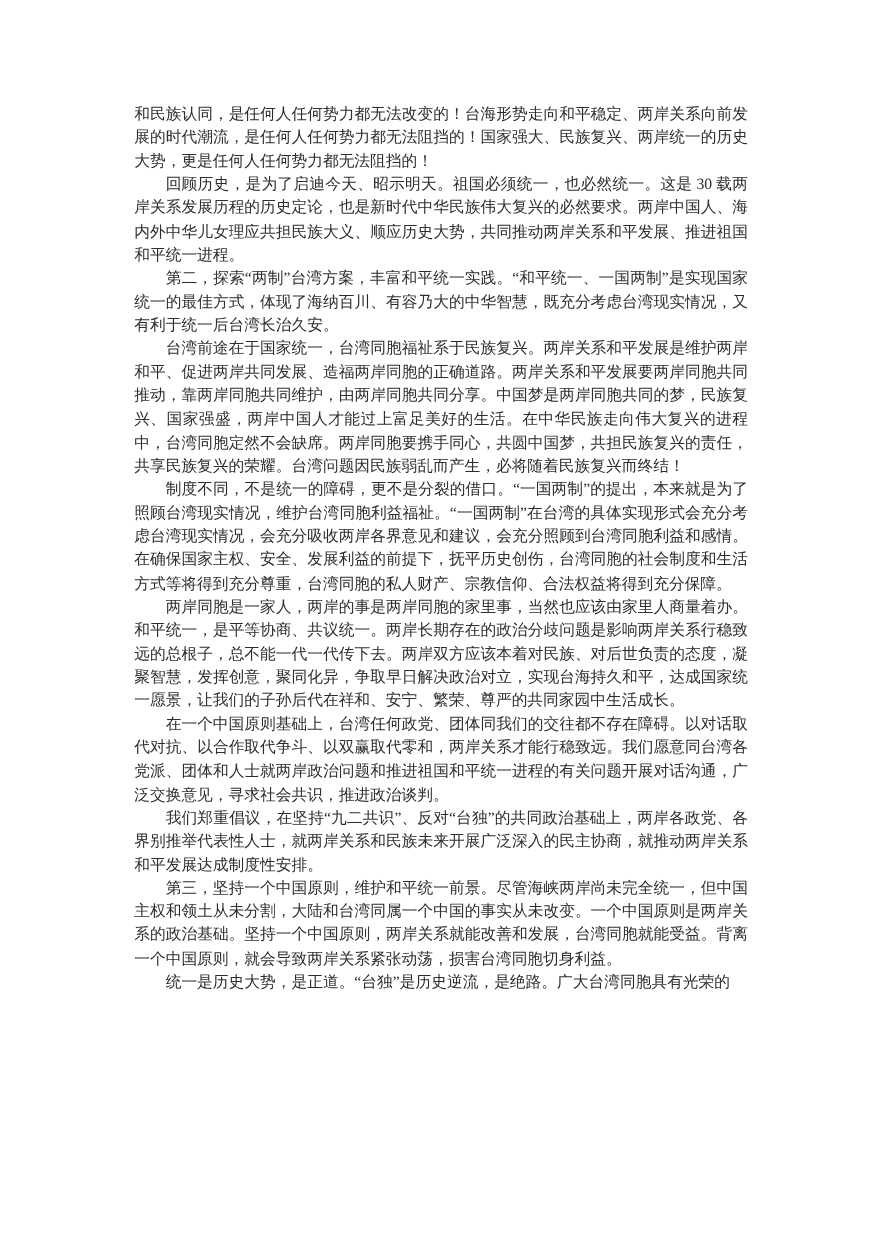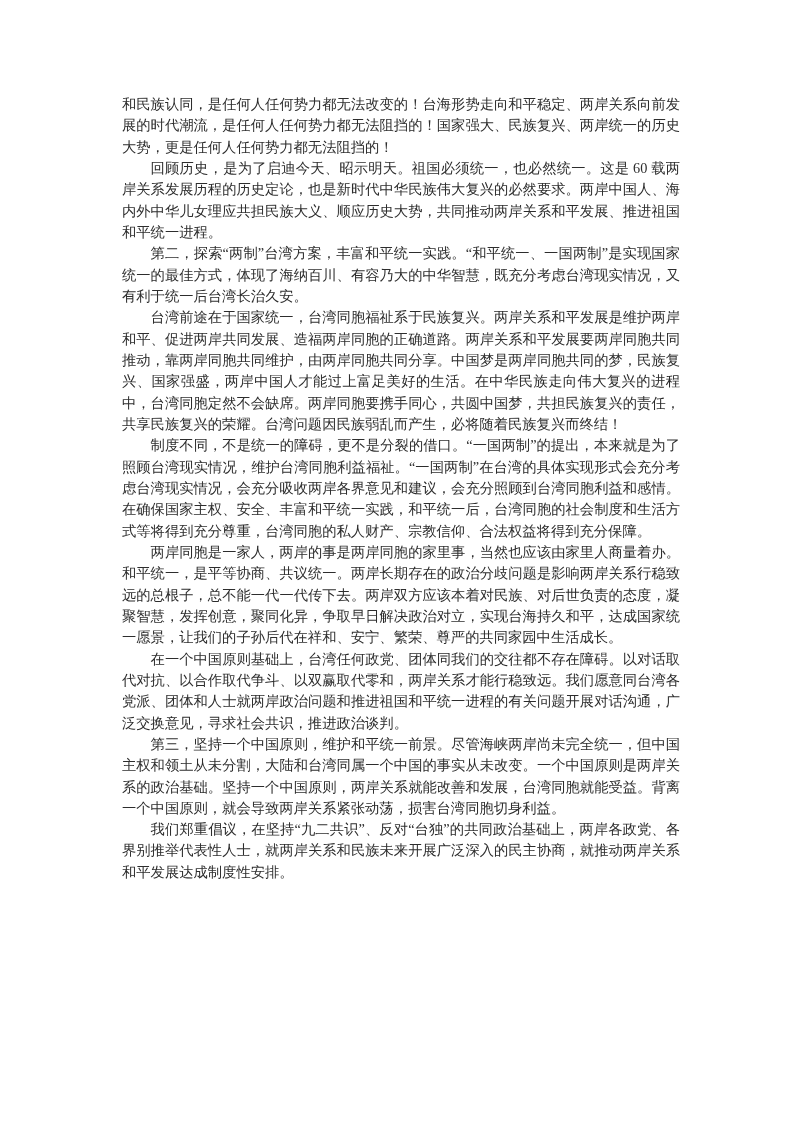--- a/index.html
+++ b/index.html
@@ -47,23 +47,24 @@
     color: #333333;
     font-family: "Liberation Sans", "DejaVu Sans", sans-serif;
   }
 </style>
 </head>
 <body>
 
 <div class="page">
   <div class="content">
     <p class="continuation">和民族认同，是任何人任何势力都无法改变的！台海形势走向和平稳定、两岸关系向前发展的时代潮流，是任何人任何势力都无法阻挡的！国家强大、民族复兴、两岸统一的历史大势，更是任何人任何势力都无法阻挡的！</p>
-    <p>回顾历史，是为了启迪今天、昭示明天。祖国必须统一，也必然统一。这是 60 载两岸关系发展历程的历史定论，也是新时代中华民族伟大复兴的必然要求。两岸中国人、海内外中华儿女理应共担民族大义、顺应历史大势，共同推动两岸关系和平发展、推进祖国和平统一进程。</p>
+    <p>回顾历史，是为了启迪今天、昭示明天。祖国必须统一，也必然统一。这是 30 载两岸关系发展历程的历史定论，也是新时代中华民族伟大复兴的必然要求。两岸中国人、海内外中华儿女理应共担民族大义、顺应历史大势，共同推动两岸关系和平发展、推进祖国和平统一进程。</p>
     <p>第二，探索“两制”台湾方案，丰富和平统一实践。“和平统一、一国两制”是实现国家统一的最佳方式，体现了海纳百川、有容乃大的中华智慧，既充分考虑台湾现实情况，又有利于统一后台湾长治久安。</p>
     <p>台湾前途在于国家统一，台湾同胞福祉系于民族复兴。两岸关系和平发展是维护两岸和平、促进两岸共同发展、造福两岸同胞的正确道路。两岸关系和平发展要两岸同胞共同推动，靠两岸同胞共同维护，由两岸同胞共同分享。中国梦是两岸同胞共同的梦，民族复兴、国家强盛，两岸中国人才能过上富足美好的生活。在中华民族走向伟大复兴的进程中，台湾同胞定然不会缺席。两岸同胞要携手同心，共圆中国梦，共担民族复兴的责任，共享民族复兴的荣耀。台湾问题因民族弱乱而产生，必将随着民族复兴而终结！</p>
-    <p>制度不同，不是统一的障碍，更不是分裂的借口。“一国两制”的提出，本来就是为了照顾台湾现实情况，维护台湾同胞利益福祉。“一国两制”在台湾的具体实现形式会充分考虑台湾现实情况，会充分吸收两岸各界意见和建议，会充分照顾到台湾同胞利益和感情。在确保国家主权、安全、丰富和平统一实践，和平统一后，台湾同胞的社会制度和生活方式等将得到充分尊重，台湾同胞的私人财产、宗教信仰、合法权益将得到充分保障。</p>
+    <p>制度不同，不是统一的障碍，更不是分裂的借口。“一国两制”的提出，本来就是为了照顾台湾现实情况，维护台湾同胞利益福祉。“一国两制”在台湾的具体实现形式会充分考虑台湾现实情况，会充分吸收两岸各界意见和建议，会充分照顾到台湾同胞利益和感情。在确保国家主权、安全、发展利益的前提下，抚平历史创伤，台湾同胞的社会制度和生活方式等将得到充分尊重，台湾同胞的私人财产、宗教信仰、合法权益将得到充分保障。</p>
     <p>两岸同胞是一家人，两岸的事是两岸同胞的家里事，当然也应该由家里人商量着办。和平统一，是平等协商、共议统一。两岸长期存在的政治分歧问题是影响两岸关系行稳致远的总根子，总不能一代一代传下去。两岸双方应该本着对民族、对后世负责的态度，凝聚智慧，发挥创意，聚同化异，争取早日解决政治对立，实现台海持久和平，达成国家统一愿景，让我们的子孙后代在祥和、安宁、繁荣、尊严的共同家园中生活成长。</p>
     <p>在一个中国原则基础上，台湾任何政党、团体同我们的交往都不存在障碍。以对话取代对抗、以合作取代争斗、以双赢取代零和，两岸关系才能行稳致远。我们愿意同台湾各党派、团体和人士就两岸政治问题和推进祖国和平统一进程的有关问题开展对话沟通，广泛交换意见，寻求社会共识，推进政治谈判。</p>
+    <p>我们郑重倡议，在坚持“九二共识”、反对“台独”的共同政治基础上，两岸各政党、各界别推举代表性人士，就两岸关系和民族未来开展广泛深入的民主协商，就推动两岸关系和平发展达成制度性安排。</p>
     <p>第三，坚持一个中国原则，维护和平统一前景。尽管海峡两岸尚未完全统一，但中国主权和领土从未分割，大陆和台湾同属一个中国的事实从未改变。一个中国原则是两岸关系的政治基础。坚持一个中国原则，两岸关系就能改善和发展，台湾同胞就能受益。背离一个中国原则，就会导致两岸关系紧张动荡，损害台湾同胞切身利益。</p>
-    <p>我们郑重倡议，在坚持“九二共识”、反对“台独”的共同政治基础上，两岸各政党、各界别推举代表性人士，就两岸关系和民族未来开展广泛深入的民主协商，就推动两岸关系和平发展达成制度性安排。</p>
+    <p>统一是历史大势，是正道。“台独”是历史逆流，是绝路。广大台湾同胞具有光荣的</p>
   </div>
   <div class="page-number">342</div>
 </div>
 
 </body></html>

